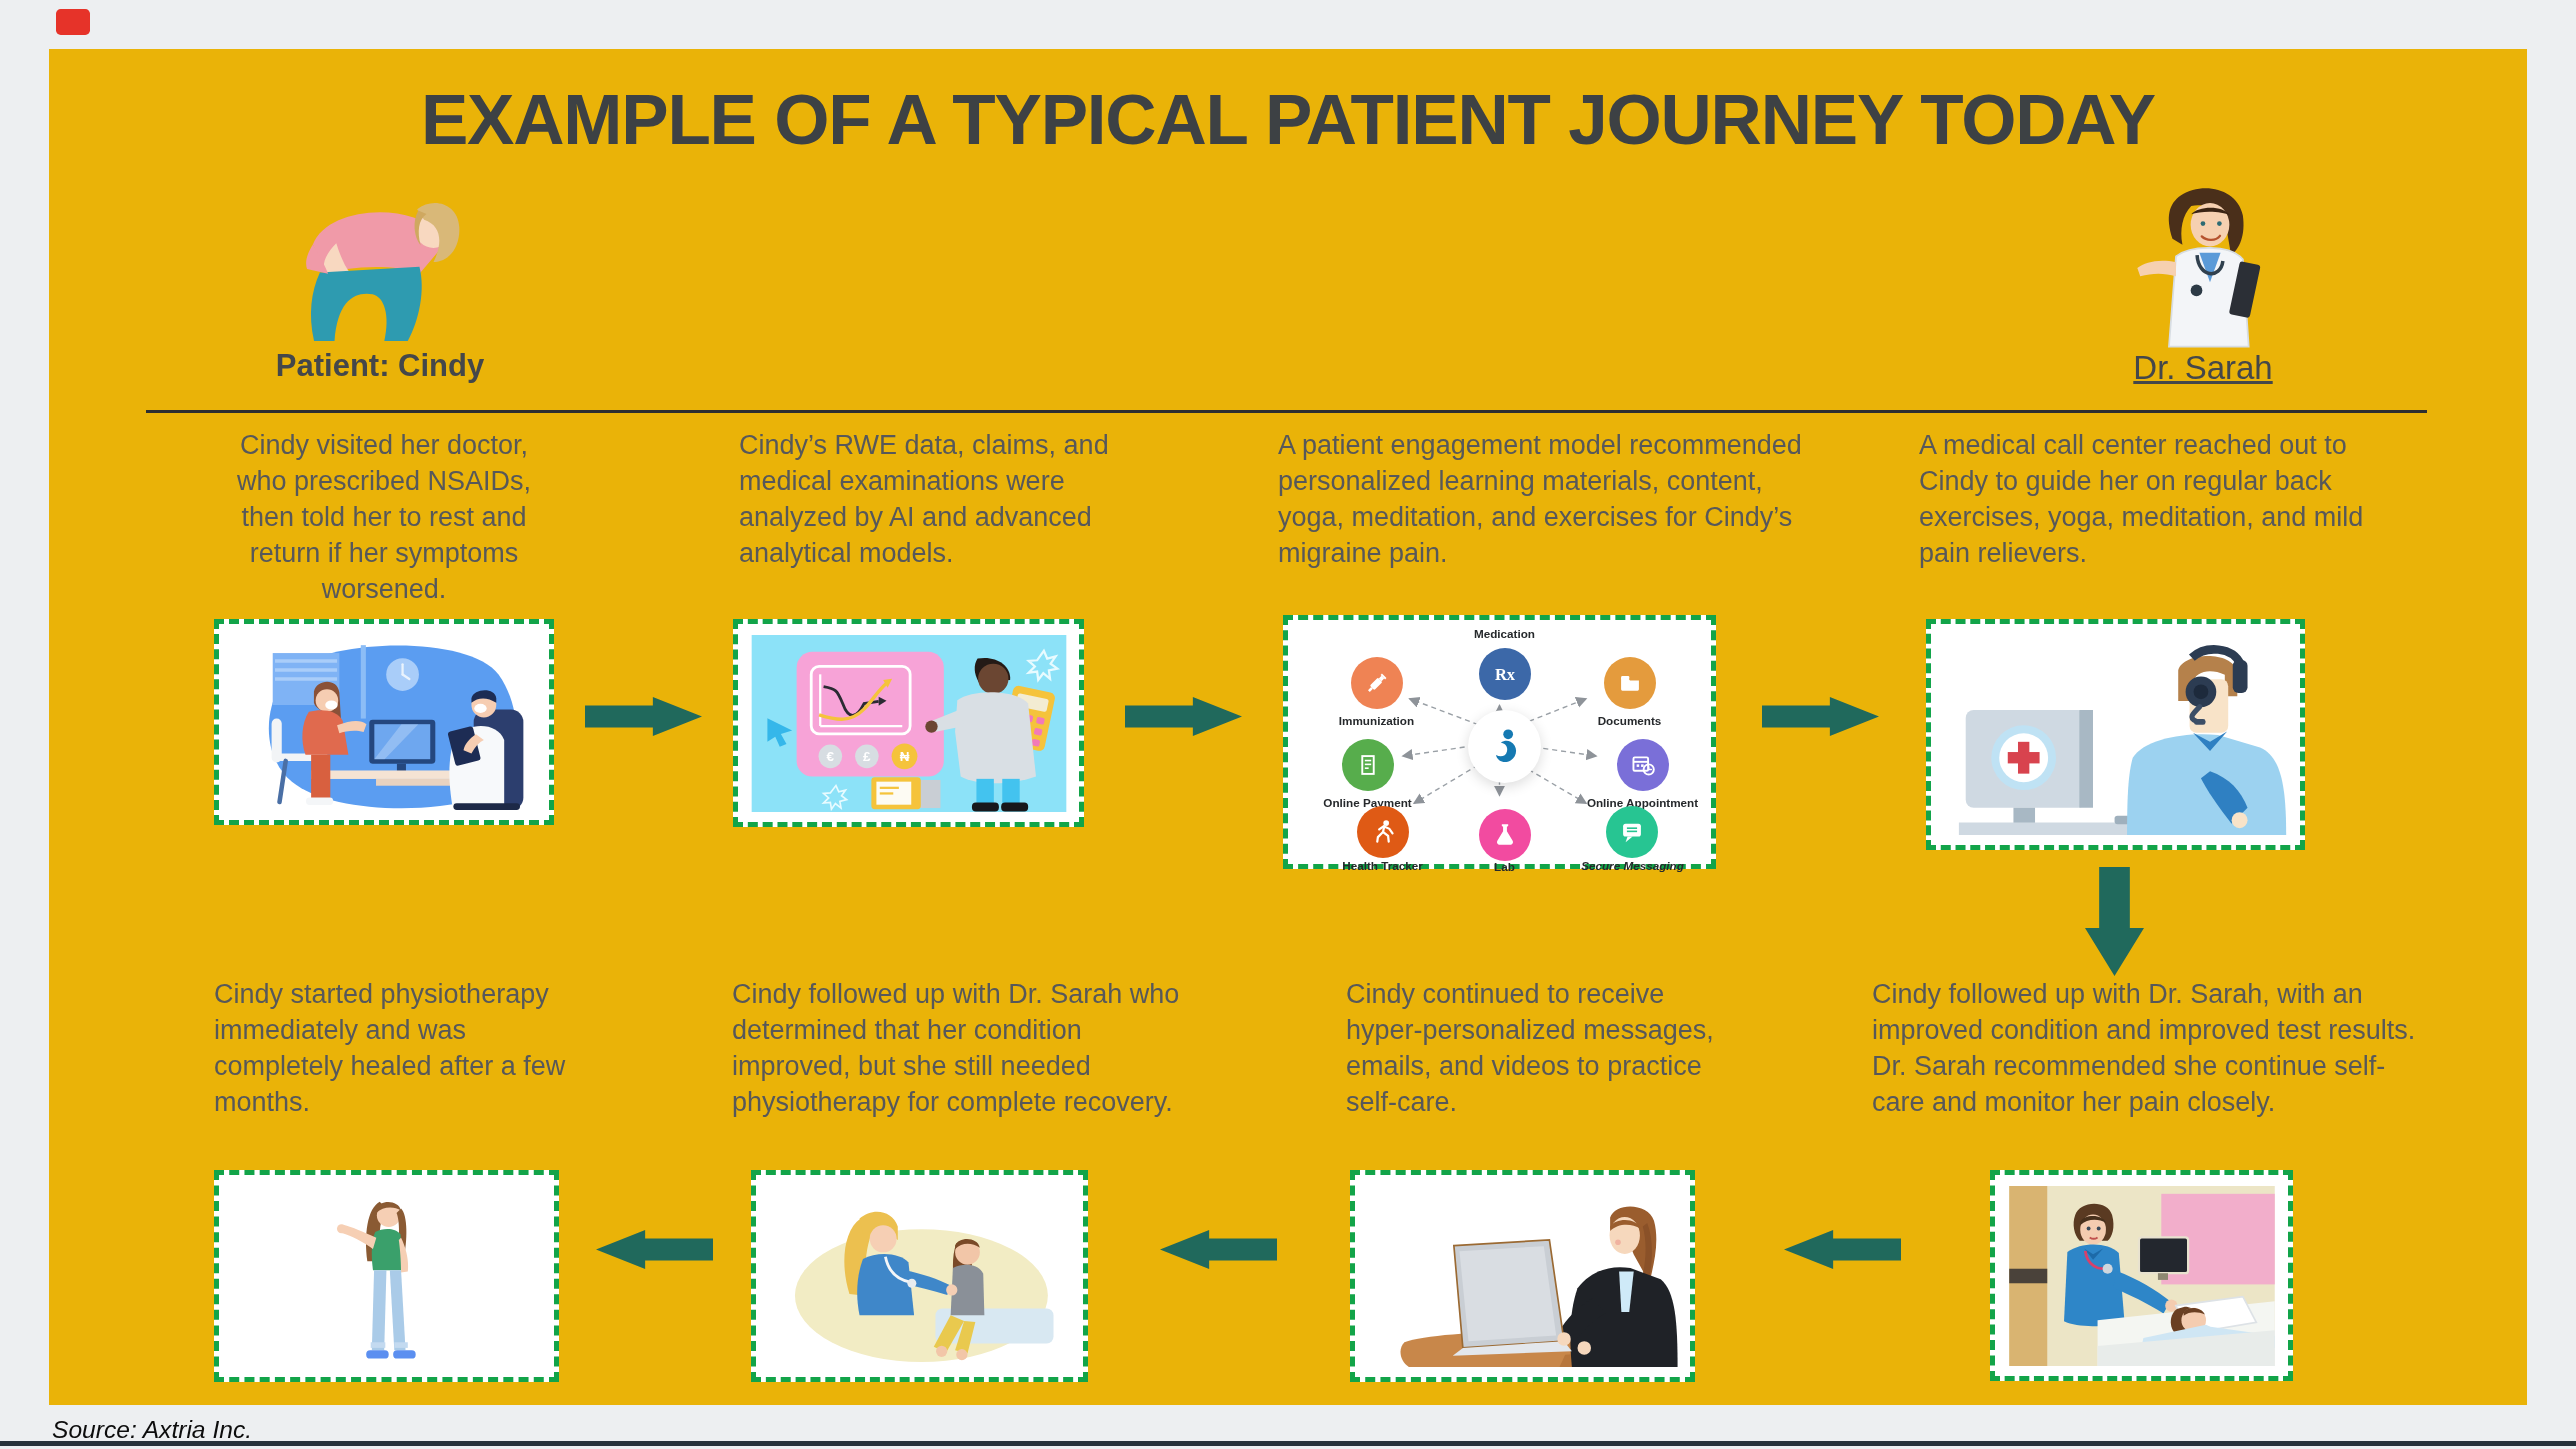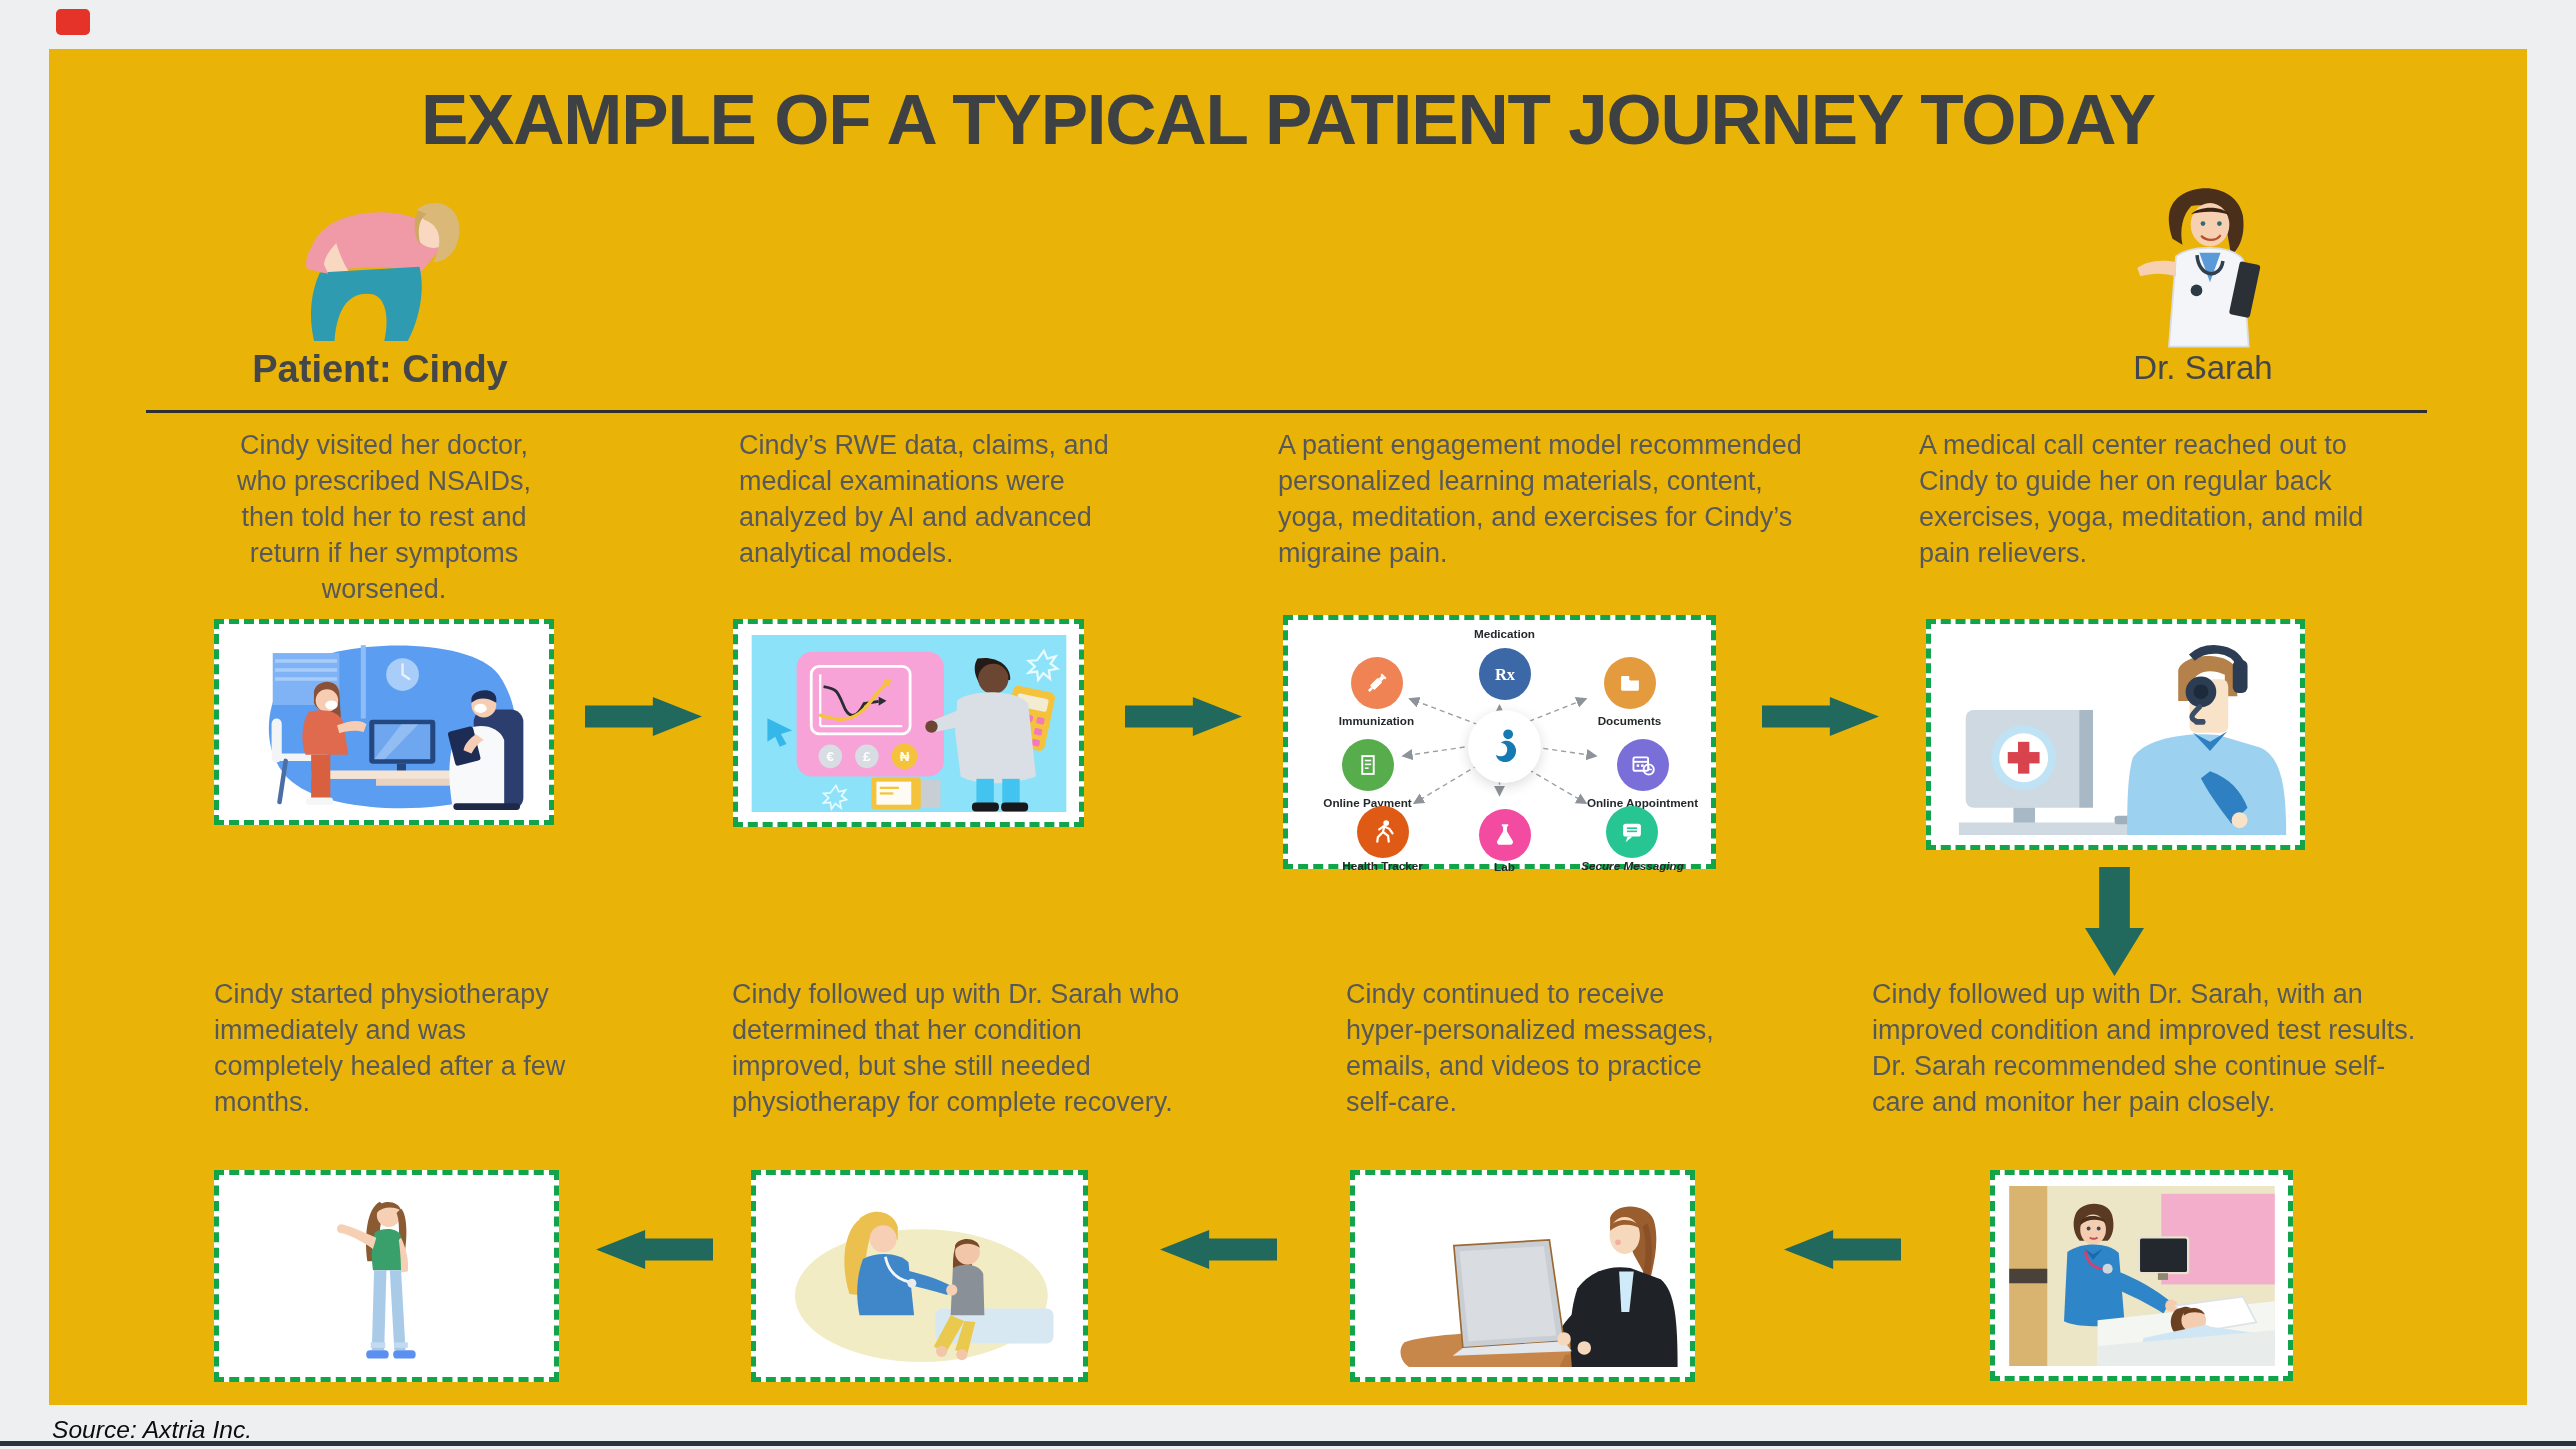--- a/index.html
+++ b/index.html
@@ -4,24 +4,24 @@
 <style>
   html,body{margin:0;padding:0;}
   body{width:2576px;height:1450px;background:#edeff1;font-family:"Liberation Sans","DejaVu Sans",sans-serif;position:relative;overflow:hidden;}
   .page{position:absolute;inset:0;}
   .corner-logo{position:absolute;left:56px;top:9.4px;width:34px;height:26px;background:#e63329;border-radius:4.7px;}
   .card{position:absolute;left:49px;top:49px;width:2478px;height:1356px;background:#eab308;}
   .title{position:absolute;left:0;top:30px;width:100%;text-align:center;font-size:71px;font-weight:800;letter-spacing:-1.2px;color:#3d4144;}
   .fig{position:absolute;}
   .fig svg{width:100%;height:100%;}
   .patient-fig{left:176px;top:124px;width:328px;height:171px;}
-  .patient-label{position:absolute;left:167px;top:299px;width:328px;text-align:center;font-size:38px;font-weight:600;color:#44474a;}
+  .patient-label{position:absolute;left:167px;top:299px;width:328px;text-align:center;font-size:31px;font-weight:600;color:#44474a;}
   .scenario{position:absolute;left:507px;top:135px;width:1429px;font-size:37px;line-height:52px;color:#1e6b5b;font-weight:500;}
   .doctor-fig{left:2073px;top:130px;width:176px;height:170px;}
-  .doctor-label{position:absolute;left:2037px;top:300px;width:234px;text-align:center;font-size:33px;font-weight:500;color:#44474a;}
+  .doctor-label{position:absolute;left:2037px;top:300px;width:234px;text-align:center;font-size:33px;font-weight:500;color:#44474a;text-decoration:underline;}
   .divider{position:absolute;left:97px;top:361px;width:2281px;height:2.9px;background:#2d2f31;}
   .step-text{position:absolute;font-size:27px;line-height:36px;color:#57585a;}
   .st-1{left:165px;top:378px;width:340px;text-align:center;}
   .st-2{left:690px;top:378px;width:386px;}
   .st-3{left:1229px;top:378px;width:533px;}
   .st-4{left:1870px;top:378px;width:445px;}
   .st-8{left:165px;top:927px;width:386px;}
   .st-7{left:683px;top:927px;width:463px;}
   .st-6{left:1297px;top:927px;width:381px;}
   .st-5{left:1823px;top:927px;width:562px;}

